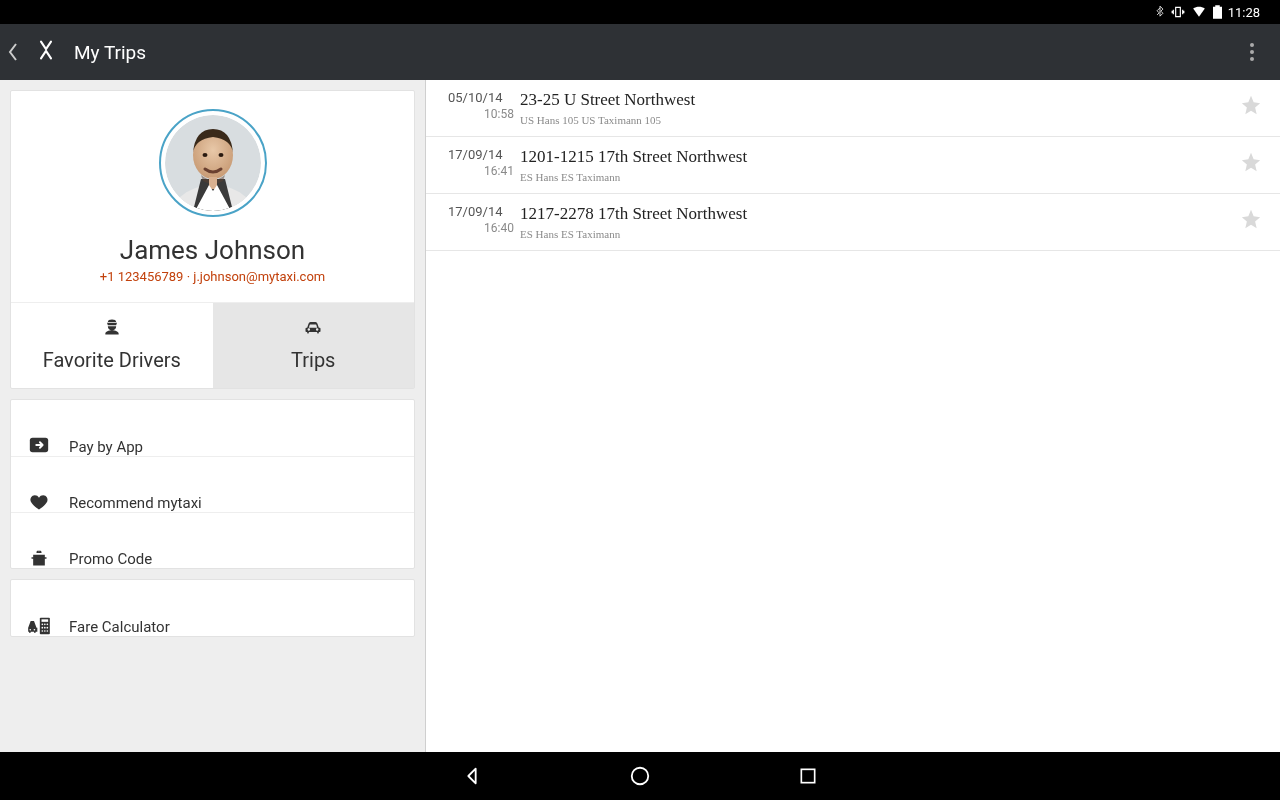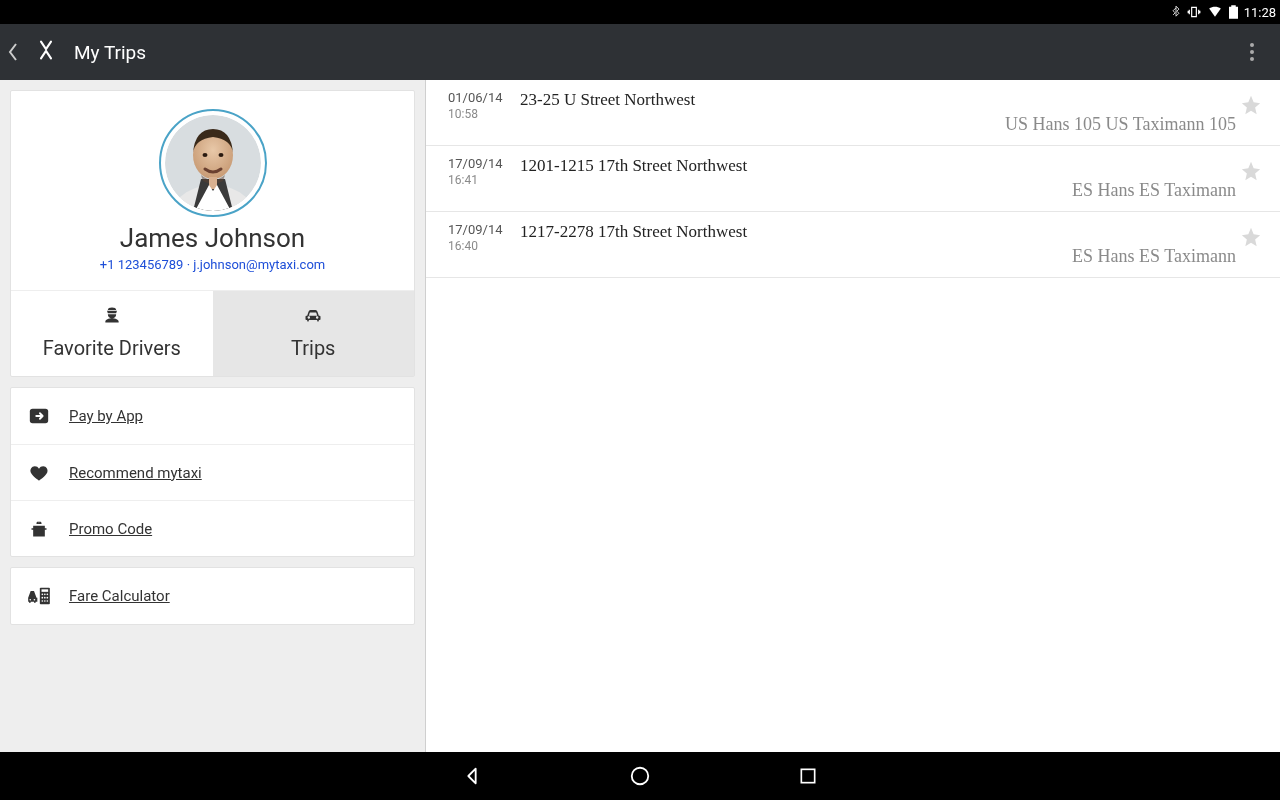--- a/index.html
+++ b/index.html
@@ -1,62 +1,62 @@
 <!DOCTYPE html>
 <html><head>
 <meta charset="utf-8">
 <style>
   * { box-sizing: border-box; margin: 0; padding: 0; }
   html, body { width: 1280px; height: 800px; font-family: Roboto, "Helvetica Neue", Arial, sans-serif; background: #000; overflow: hidden; }
   .screen { position: relative; width: 1280px; height: 800px; }
 
   
-  .statusbar { height: 24px; background: #000; color: #fff; display: flex; justify-content: flex-end; align-items: center; padding: 0 4px; font-size: 13px; gap: 6px; }
+  .statusbar { height: 24px; background: #000; color: #fff; display: flex; justify-content: flex-end; align-items: center; padding: 0 20px; font-size: 13px; gap: 6px; }
   .statusbar .icon { display: inline-flex; align-items: center; }
   .statusbar svg { fill: #fff; }
 
   
   .actionbar { height: 56px; background: #2e3135; color: #fff; display: flex; align-items: center; padding: 0 8px; justify-content: space-between; }
   .actionbar-left { display: flex; align-items: center; gap: 14px; }
   .actionbar-title { font-size: 19px; font-weight: 400; margin-left: 4px; }
   .overflow { width:40px; height:40px; display:flex; align-items:center; justify-content:center; }
 
   
   .main { display: flex; height: 672px; background: #eeeeee; }
   .sidebar { width: 425px; padding: 10px 10px 0 10px; }
   .divider-v { width: 1px; background: #cfcfcf; }
   .content { flex: 1; background: #fff; }
 
   
   .card { background: #fff; border: 1px solid #e2e2e2; border-radius: 2px; }
   .profile-card { padding-top: 18px; text-align: center; }
   .avatar-ring { width: 108px; height: 108px; border-radius: 50%; border: 2px solid #4aa3c7; margin: 0 auto; display:flex; align-items:center; justify-content:center; }
   .avatar { width: 96px; height: 96px; border-radius: 50%; overflow:hidden; }
-  .profile-name { font-size: 26px; color: #333; margin-top: 6px; font-weight: 400;}
-  .profile-sub { font-size: 13px; color: #1d4ed8; margin-top: 4px; }
+  .profile-name { font-size: 26px; color: #333; margin-top: 18px; font-weight: 400;}
+  .profile-sub { font-size: 13px; color: #c2410c; margin-top: 4px; }
   .tabs { display: flex; margin-top: 18px; border-top: 1px solid #eee;}
   .tab { flex:1; padding: 14px 0 16px; text-align:center; font-size: 20px; color:#333; cursor:pointer; }
   .tab.active { background: #e6e6e6; }
   .tab-icon { display:block; margin: 0 auto 6px; }
 
   
   .menu-card { margin-top: 10px; }
-  .menu-item { display:flex; align-items:center; height: 56px; padding: 0 14px; font-size:15px; color:#333;text-decoration:underline; }
+  .menu-item { display:flex; align-items:flex-end; height: 56px; padding: 0 14px; font-size:15px; color:#333; }
   .menu-item + .menu-item { border-top: 1px solid #eee; }
   .menu-icon { width: 28px; display:flex; justify-content:center; margin-right: 16px; color:#333;}
   .menu-icon svg { fill:#333; }
 
   
   .trip-row { display:flex; align-items:flex-start; padding: 10px 14px 10px 22px; border-bottom: 1px solid #e6e6e6; }
   .trip-date { width: 66px; text-align:left; }
   .trip-date .d { font-size: 13px; color:#555; }
-  .trip-date .t { font-size: 12px; color:#8a8a8a; margin-top:2px;}
+  .trip-date .t { font-size: 12px; color:#8a8a8a; margin-top:2px;text-align:right;}
   .trip-main { flex:1; padding-left: 6px; font-family: Liberation Serif, serif;}
   .trip-title { font-size: 17px; color:#222; }
-  .trip-sub { font-size: 18px; color:#8a8a8a; margin-top:4px;text-align:right; }
+  .trip-sub { font-size: 11px; color:#8a8a8a; margin-top:4px; }
   .trip-star { width:30px; display:flex; align-items:center; justify-content:center; padding-top:4px;}
   .trip-star svg { fill:#d9d9d9; }
 
   
   .navbar { position:absolute; left:0; right:0; bottom:0; height:48px; background:#000; display:flex; justify-content:center; align-items:center; gap:140px; }
   .navbar .nb { width:28px; height:28px; display:flex; align-items:center; justify-content:center; }
   .navbar svg { fill:none; stroke:#fff; stroke-width:2; }
 </style>
 </head>
 <body>
@@ -216,21 +216,21 @@
           <span>Fare Calculator</span>
         </div>
       </div>
     </div>
 
     <div class="divider-v"></div>
 
     <div class="content">
       <div class="trip-row">
         <div class="trip-date">
-          <div class="d">01/06/14</div>
+          <div class="d">05/10/14</div>
           <div class="t">10:58</div>
         </div>
         <div class="trip-main">
           <div class="trip-title">23-25 U Street Northwest</div>
           <div class="trip-sub">US Hans 105 US Taximann 105</div>
         </div>
         <div class="trip-star">
           <svg width="22" height="22" viewBox="0 0 24 24">
               <path d="M12 2l2.9 6.9L22 10l-5.5 4.8L18.2 22 12 18.3 5.8 22l1.7-7.2L2 10l7.1-1.1z"></path>
             </svg>

